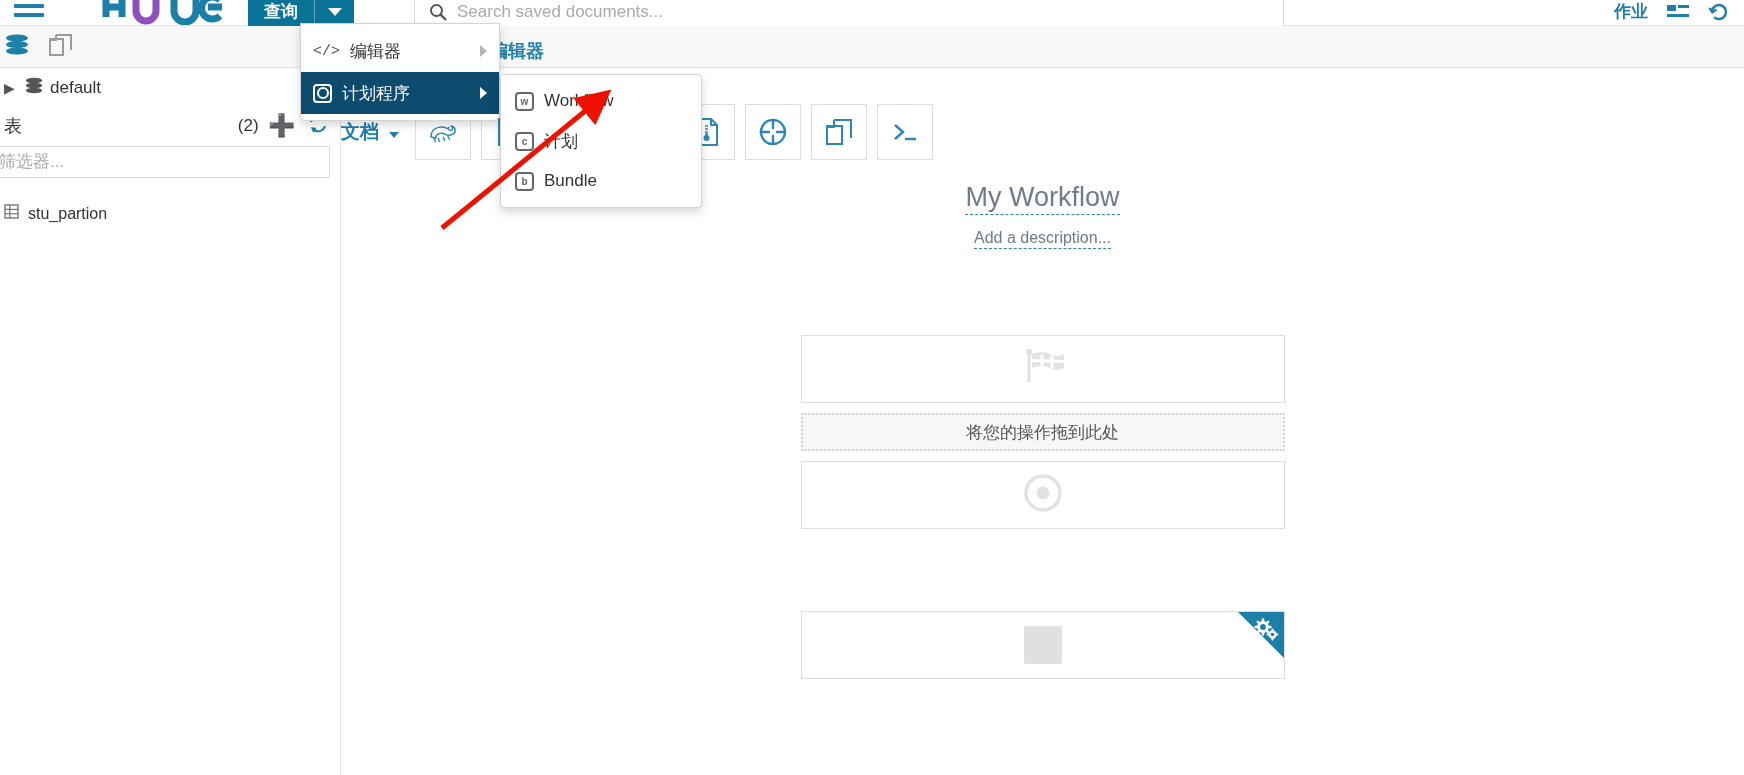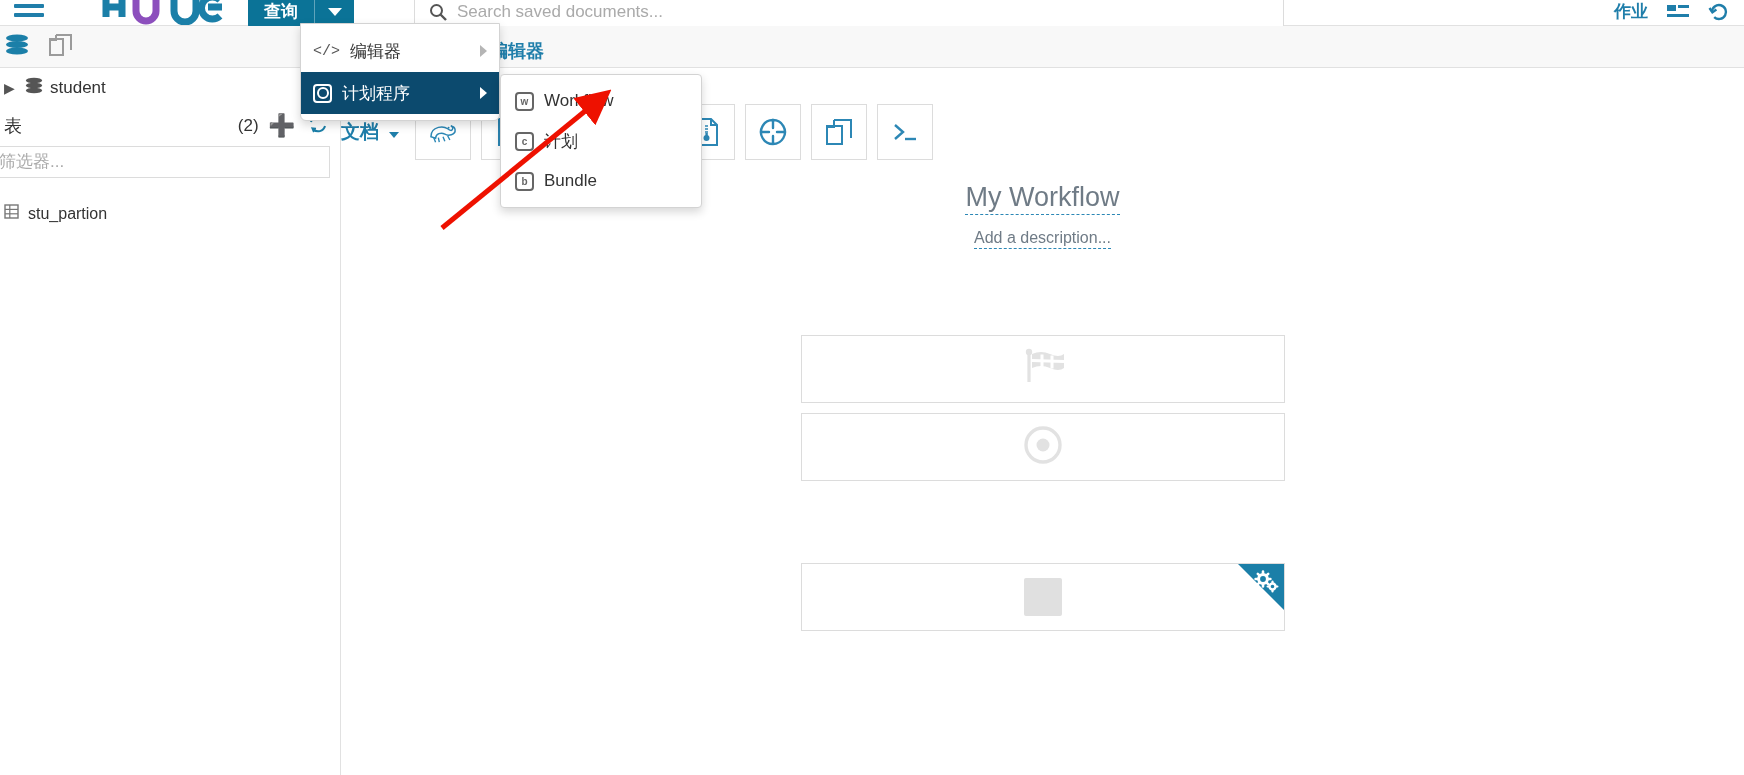--- a/index.html
+++ b/index.html
@@ -289,21 +289,21 @@
   <div class="sidebar">
     <div class="db-row">
       <span class="chev">▶</span>
       <span>
         <svg width="20" height="20" viewBox="0 0 22 22">
           <ellipse cx="11" cy="5" rx="9" ry="3" fill="#555"></ellipse>
           <ellipse cx="11" cy="10.5" rx="9" ry="3" fill="#555"></ellipse>
           <ellipse cx="11" cy="16" rx="9" ry="3" fill="#555"></ellipse>
         </svg>
       </span>
-      <span>student</span>
+      <span>default</span>
     </div>
 
     <div class="tables-row">
       <span>表</span>
       <span class="count">(2)</span>
       <span class="plus">➕</span>
       <span class="refresh">
         <svg width="20" height="20" viewBox="0 0 20 20">
           <path d="M3 8 a7 7 0 0 1 12-3 M17 12 a7 7 0 0 1-12 3" fill="none" stroke="#1b7fa8" stroke-width="2"></path>
           <path d="M14 2 L15.5 5.5 L12 5.2 M6 18 L4.5 14.5 L8 14.8" fill="none" stroke="#1b7fa8" stroke-width="2"></path>
@@ -417,20 +417,23 @@
         <svg width="46" height="46" viewBox="0 0 46 46">
           <circle cx="9" cy="8" r="3.2" fill="#e2e2e2"></circle>
           <rect x="7.4" y="8" width="3.2" height="30" fill="#e2e2e2"></rect>
           <path d="M12 10 q9-4 18 0 q9 4 14 0 l0 14 q-5 4-14 0 q-9-4-18 0 z" fill="#e2e2e2"></path>
           <path d="M22 10.5 l0 12.5 M32 11.5 l0 13" stroke="#fff" stroke-width="3"></path>
           <path d="M12 16.5 l32 1" stroke="#fff" stroke-width="3"></path>
         </svg>
       </span>
     </div>
 
+    <div class="dropzone">
+      <span>将您的操作拖到此处</span>
+    </div>
 
     <div class="node node-end">
       <span class="glyph-grey">
         <svg width="42" height="42" viewBox="0 0 42 42">
           <circle cx="21" cy="21" r="17" fill="none" stroke="#e2e2e2" stroke-width="3.4"></circle>
           <circle cx="21" cy="21" r="6.5" fill="#e2e2e2"></circle>
         </svg>
       </span>
     </div>
 

